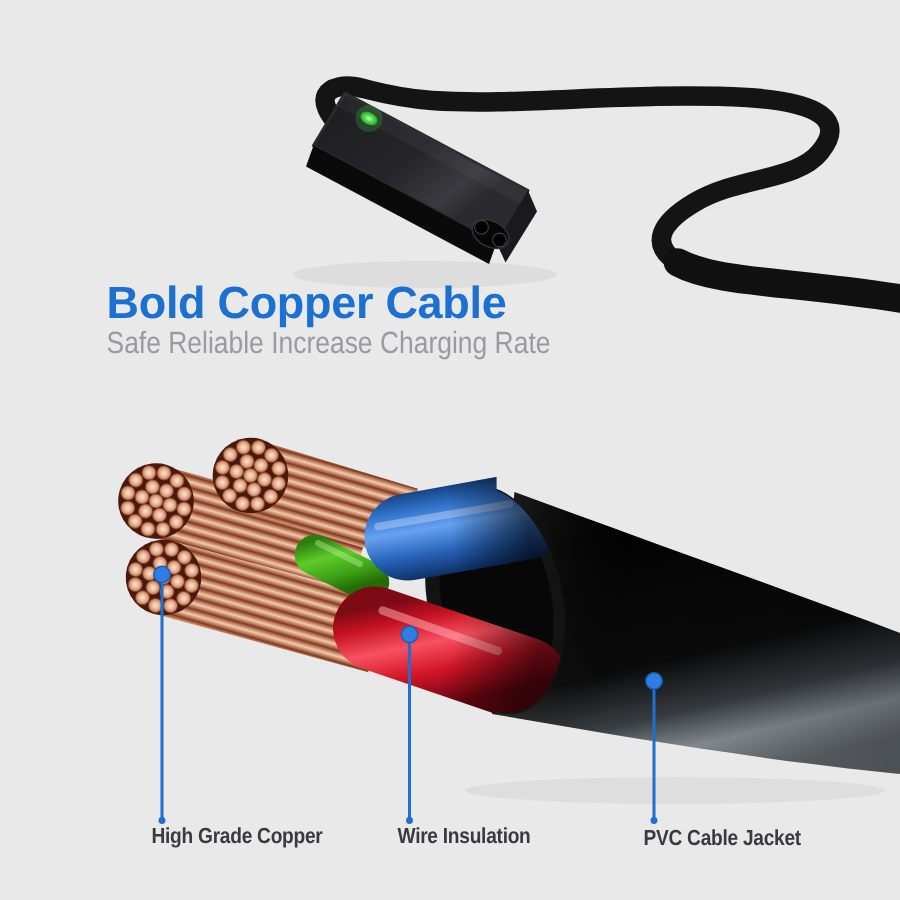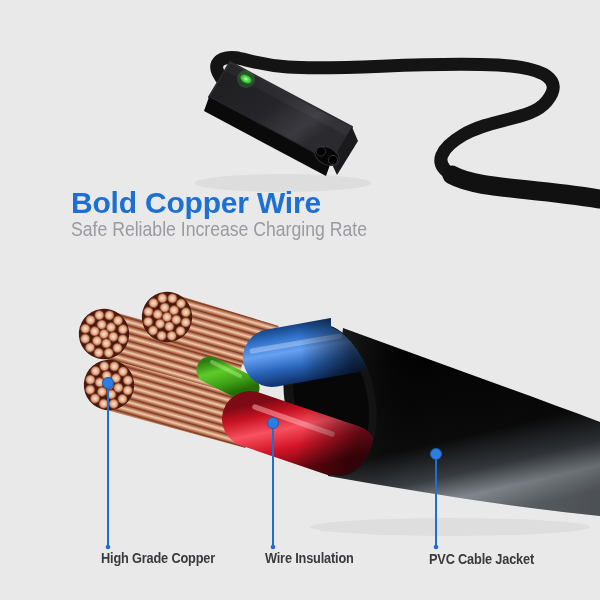--- a/index.html
+++ b/index.html
@@ -202,20 +202,20 @@
         <circle cx="108" cy="383" r="5.5" fill="#2f7de2" stroke="#1360b4" stroke-width="1"></circle>
         <circle cx="273" cy="423" r="5.5" fill="#2f7de2" stroke="#1360b4" stroke-width="1"></circle>
         <circle cx="436" cy="454" r="5.5" fill="#2f7de2" stroke="#1360b4" stroke-width="1"></circle>
         <circle cx="108" cy="547" r="2.3" fill="#1e6fd0"></circle>
         <circle cx="273" cy="547" r="2.3" fill="#1e6fd0"></circle>
         <circle cx="436" cy="547" r="2.3" fill="#1e6fd0"></circle>
       </g>
     </g>
   </svg>
 
-  <div class="txt hero-title">Bold Copper Wire</div>
+  <div class="txt hero-title">Bold Copper Cable</div>
   <div class="txt hero-subtitle">Safe Reliable Increase Charging Rate</div>
 
   <div class="txt callout-label cl-1">High Grade Copper</div>
   <div class="txt callout-label cl-2">Wire Insulation</div>
   <div class="txt callout-label cl-3">PVC Cable Jacket</div>
 
 </div>
 
 </body></html>

